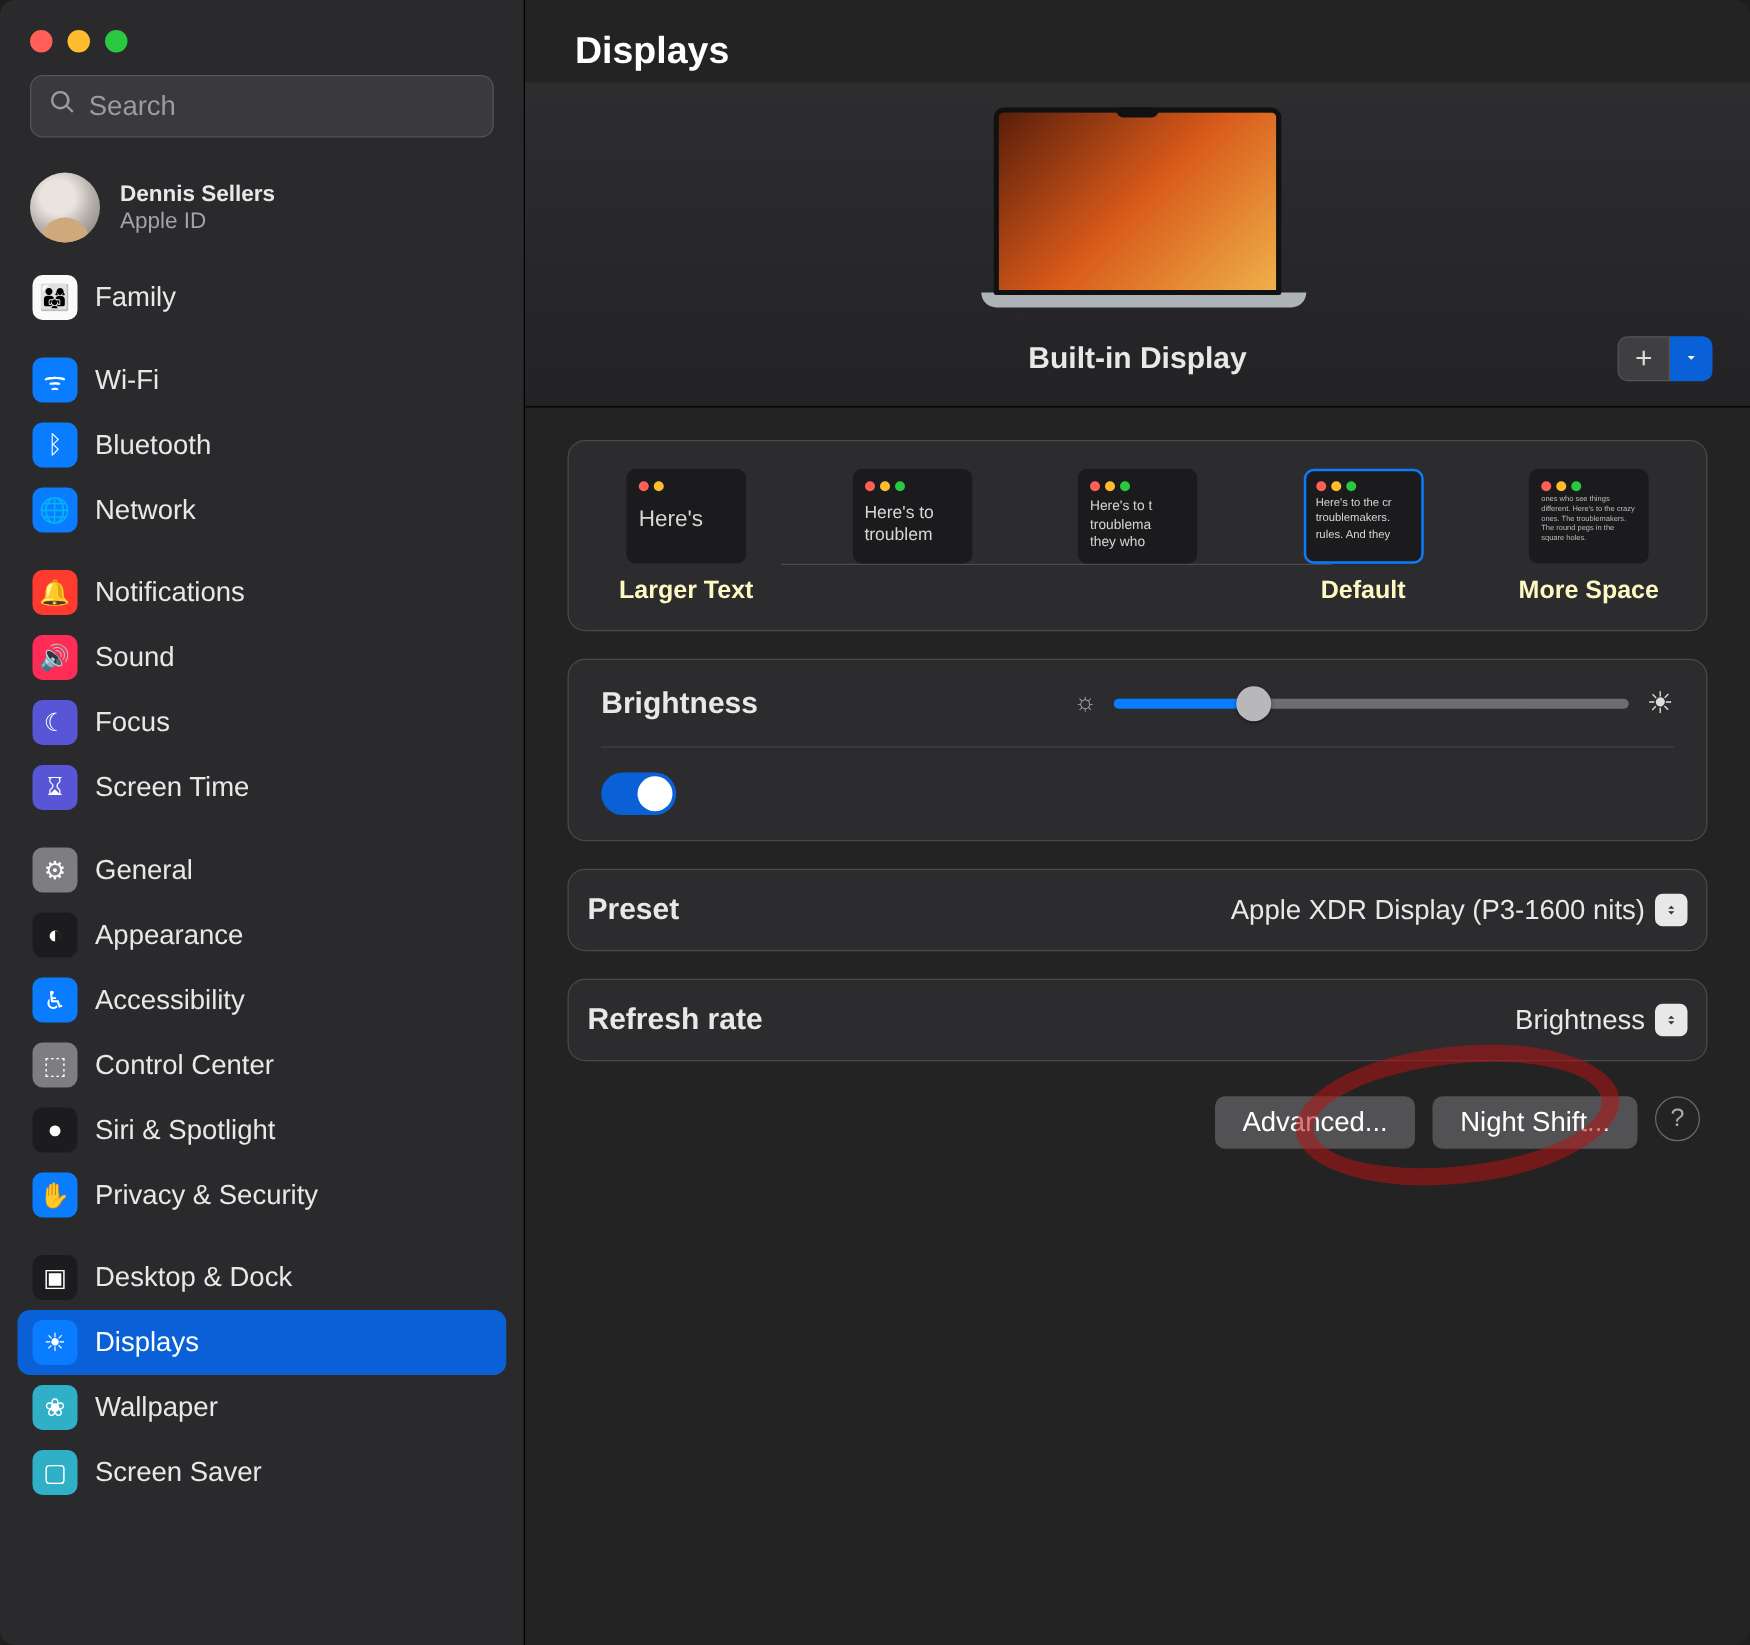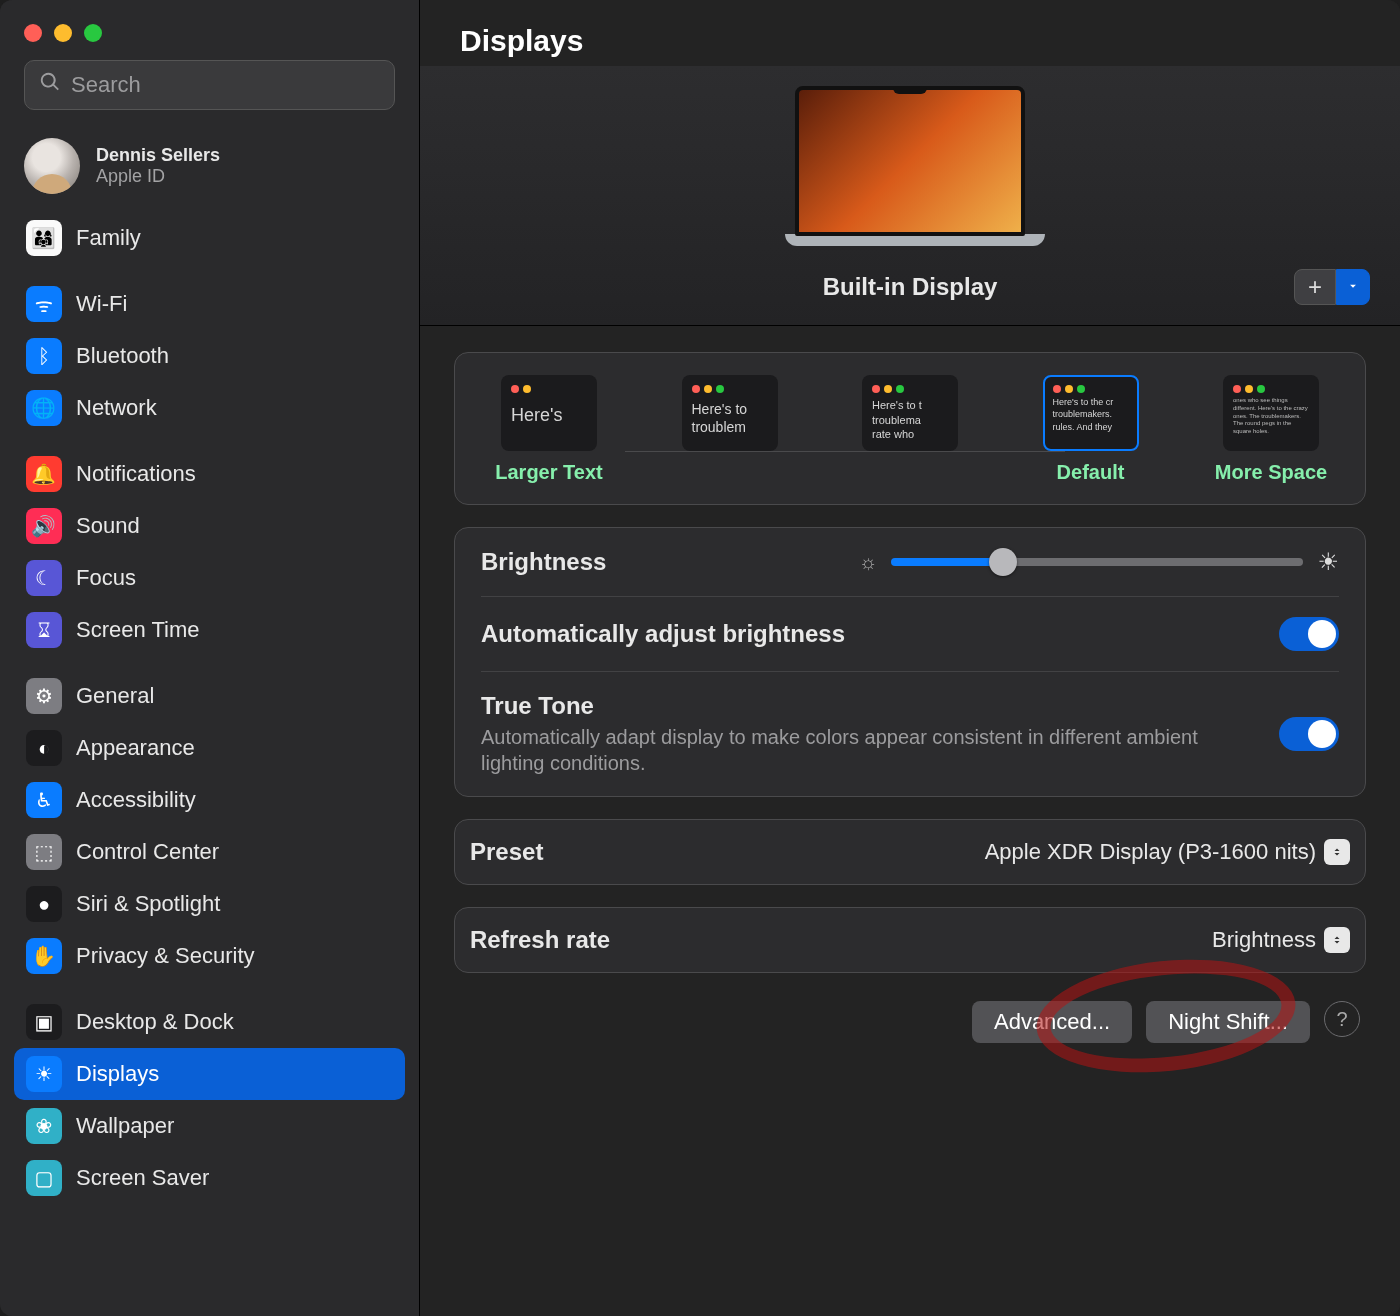--- a/index.html
+++ b/index.html
@@ -153,21 +153,21 @@
     width:96px; height:76px; background:#1b1b1d; border-radius:8px;
     border:2px solid transparent; padding:8px 8px;
     display:flex; flex-direction:column; gap:2px;
     font-size:10px; color:#d6d6d6; line-height:1.15;
     position:relative;
   }
   .scale-opt.selected .scale-thumb{ border-color:#0a7cff; }
   .scale-thumb .dots{display:flex;gap:4px;}
   .scale-thumb .dots span{width:8px;height:8px;border-radius:50%;}
   .scale-thumb .dots .r{background:#ff5f57;} .scale-thumb .dots .y{background:#febc2e;} .scale-thumb .dots .g{background:#28c840;}
-  .scale-label{font-size:20px; font-weight:600; color:#86efac;}
+  .scale-label{font-size:20px; font-weight:600; color:#fef9c3;}
 
   .row-panel{ padding: 0 26px;}
   .prow{
     display:flex; align-items:center; justify-content:space-between;
     padding:20px 0; border-bottom:1px solid #424244;
   }
   .prow:last-child{border-bottom:none;}
   .prow .left{display:flex; flex-direction:column; gap:4px;}
   .prow .label{font-size:24px; font-weight:600;}
   .prow .desc{font-size:20px; color:#9c9c9e; max-width:720px; line-height:1.3;}
@@ -395,21 +395,21 @@
         </div>
         <div class="scale-opt">
           <div class="scale-thumb">
               <div class="dots">
                 <span class="r"></span>
                 <span class="y"></span>
                 <span class="g"></span>
               </div>
               <div style="font-size:11px;margin-top:4px">Here's to t</div>
               <div style="font-size:11px">troublema</div>
-              <div style="font-size:11px">rate who</div>
+              <div style="font-size:11px">they who</div>
             </div>
           <div class="scale-label">&nbsp;</div>
         </div>
         <div class="scale-opt selected">
           <div class="scale-thumb">
               <div class="dots">
                 <span class="r"></span>
                 <span class="y"></span>
                 <span class="g"></span>
               </div>
@@ -439,30 +439,20 @@
             </div>
           <div class="slider-wrap">
             <span class="sun-sm"></span>
             <div class="slider">
               <div class="slider-thumb"></div>
             </div>
             <span class="sun-lg"></span>
           </div>
         </div>
         <div class="prow">
-          <div class="left">
-              <div class="label">Automatically adjust brightness</div>
-            </div>
-          <div class="switch"></div>
-        </div>
-        <div class="prow">
-          <div class="left">
-            <div class="label">True Tone</div>
-            <div class="desc">Automatically adapt display to make colors appear consistent in different ambient lighting conditions.</div>
-          </div>
           <div class="switch"></div>
         </div>
       </div>
 
       <div class="panel select-row">
         <div class="label">Preset</div>
         <div class="select">
           <span>Apple XDR Display (P3-1600 nits)</span>
           <span class="chev">
             <svg viewBox="0 0 24 24">

